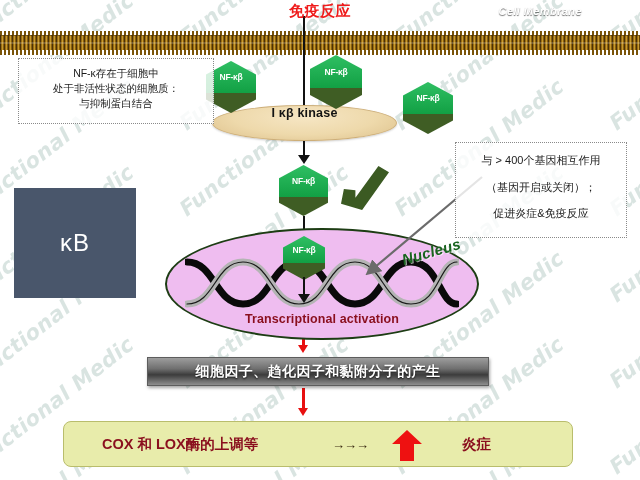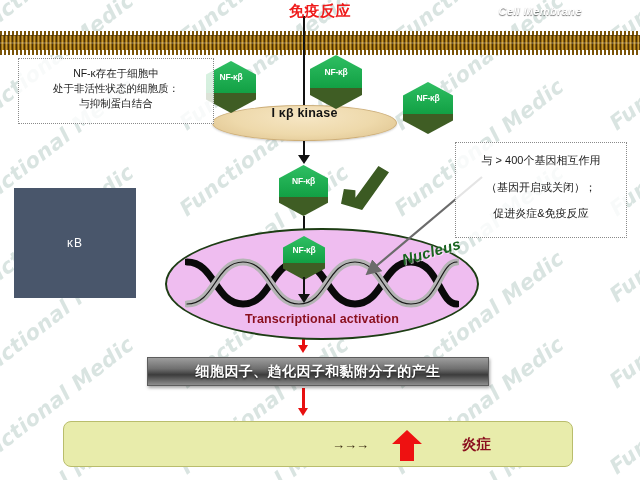--- a/index.html
+++ b/index.html
@@ -128,21 +128,21 @@
   .yb-arrows{position:absolute;left:268px;font-size:13px;font-weight:700;color:#3a2a12;
      letter-spacing:-1px;}
   .yb-uparrow{position:absolute;left:327px;top:7px;width:32px;height:33px;}
   .yb-t2{position:absolute;left:398px;font-size:14.5px;font-weight:700;color:#8a0f1e;}
 
   
   .slatebox{position:absolute;left:14px;top:188px;width:122px;height:110px;z-index:20;
      background:#49566b;display:flex;flex-direction:column;
      align-items:center;justify-content:center;gap:12px;}
   .slatebox .l1{font-size:25px;color:#ffffff;letter-spacing:2px;line-height:1;}
-  .slatebox .l2{font-size:12px;color:#ffffff;letter-spacing:1px;line-height:1;}
+  .slatebox .l2{font-size:24px;color:#ffffff;letter-spacing:1px;line-height:1;}
 </style>
 </head>
 <body>
 
 <div id="stage">
 
   <div class="wm-layer" id="wmlayer">
       <div class="wm" style="left: -40px; top: 30px;">Functional Medic</div>
       <div class="wm" style="left: 175px; top: 30px;">Functional Medic</div>
       <div class="wm" style="left: 390px; top: 30px;">Functional Medic</div>
@@ -263,20 +263,21 @@
   <div class="red-head" style="left:298px;top:345px;"></div>
 
   <div class="greybar">
     <span>细胞因子、趋化因子和黏附分子的产生</span>
   </div>
 
   <div class="red-line" style="left:302px;top:388px;width:3px;height:24px;"></div>
   <div class="red-head" style="left:298px;top:408px;"></div>
 
   <div class="yellowbox">
+    <div class="yb-t1">COX 和 LOX酶的上调等</div>
     <div class="yb-arrows">→→→</div>
     <svg class="yb-uparrow" viewBox="0 0 32 33">
       <path d="M16,1 L31,15 L23,15 L23,32 L9,32 L9,15 L1,15 Z" fill="#ee1111"></path>
     </svg>
     <div class="yb-t2">炎症</div>
   </div>
 
 </div>
 
 </body></html>

